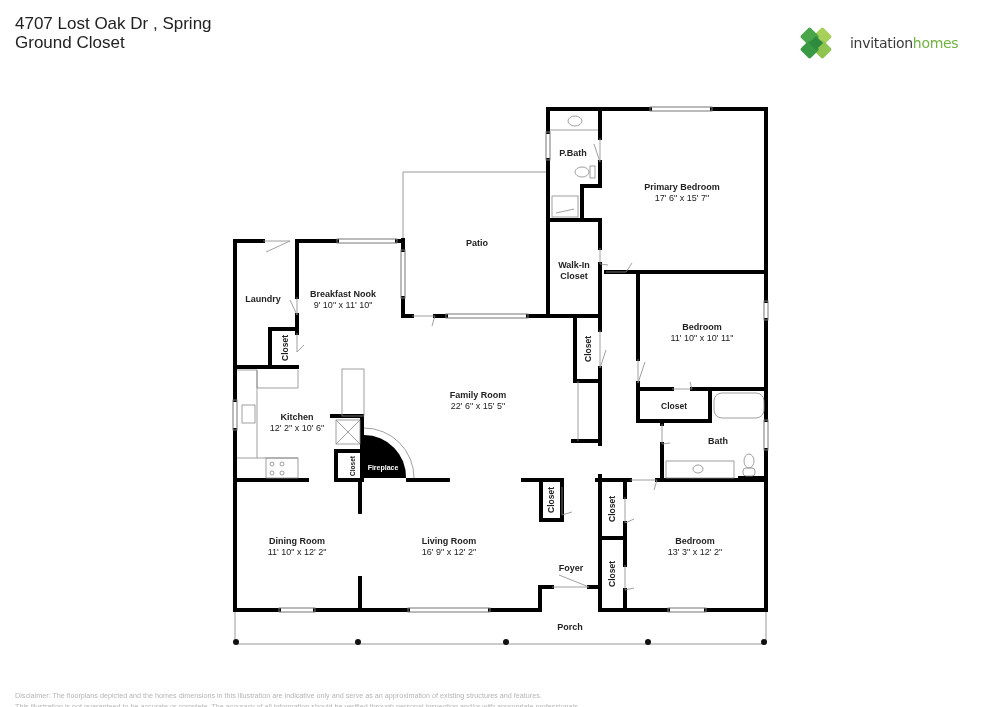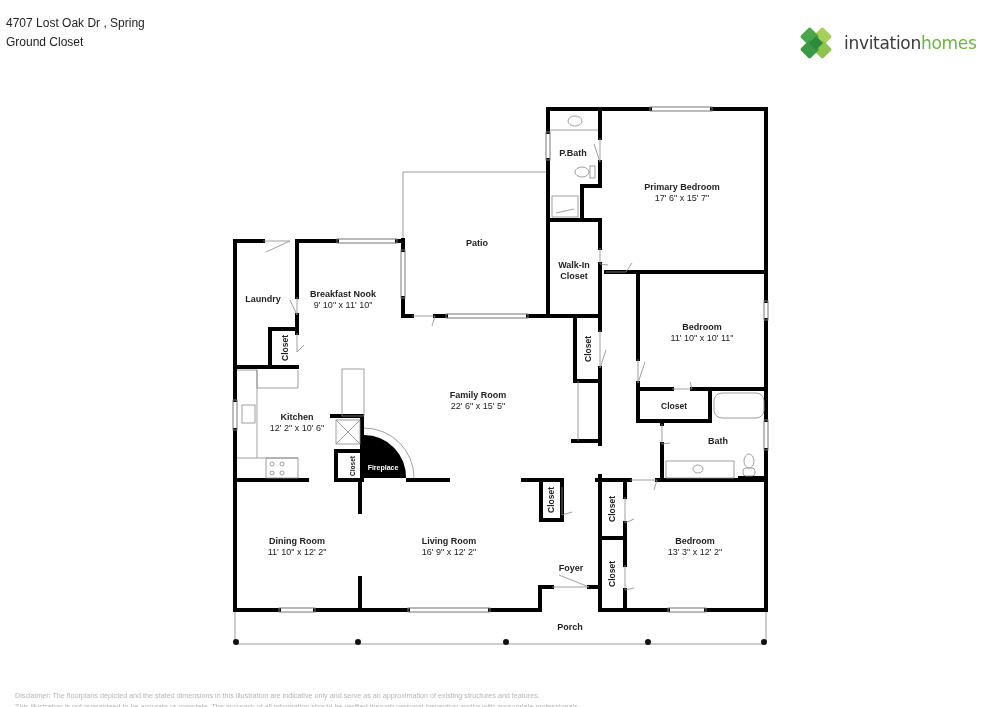--- a/index.html
+++ b/index.html
@@ -1,19 +1,19 @@
 <!DOCTYPE html>
 <html><head>
 <meta charset="utf-8">
 <style>
   html, body { margin: 0; padding: 0; background: #ffffff; }
   body { width: 1000px; height: 707px; position: relative; overflow: hidden; font-family: "Liberation Sans", sans-serif; color: #222; }
-  .hdr { position: absolute; left: 6px; top: 14px; font-size: 12px; line-height: 19px; color: #222; }
+  .hdr { position: absolute; left: 15px; top: 14px; font-size: 17px; line-height: 19px; color: #222; }
   .logo { position: absolute; left: 798px; top: 25px; display: flex; align-items: center; }
-  .logo-text { font-family: "DejaVu Sans", sans-serif; font-size: 17px; letter-spacing: -0.3px; margin-left: 10px; }
+  .logo-text { font-family: "DejaVu Sans", sans-serif; font-size: 14px; letter-spacing: -0.3px; margin-left: 16px; }
   .logo-text .a { color: #3a3a3a; }
   .logo-text .b { color: #6fb43f; }
   .disc { position: absolute; left: 15px; top: 690px; font-size: 7.2px; color: #b5b5b5; line-height: 11px; white-space: nowrap; }
   svg.plan { position: absolute; left: 0; top: 0; }
   .rn { font-family: "Liberation Sans", sans-serif; font-weight: bold; font-size: 9px; fill: #222; }
   .rd { font-family: "Liberation Sans", sans-serif; font-size: 9px; fill: #222; }
   .cl { font-family: "Liberation Sans", sans-serif; font-weight: bold; font-size: 8.5px; fill: #222; }
   .fp { font-family: "Liberation Sans", sans-serif; font-weight: bold; font-size: 7px; fill: #fff; }
 </style>
 </head>
@@ -276,15 +276,15 @@
     <text class="cl" transform="translate(288,348) rotate(-90)" text-anchor="middle">Closet</text>
     <text class="cl" transform="translate(591,349) rotate(-90)" text-anchor="middle">Closet</text>
     <text class="cl" transform="translate(355,466) rotate(-90)" text-anchor="middle" style="font-size:6.5px">Closet</text>
     <text class="cl" transform="translate(554,500) rotate(-90)" text-anchor="middle">Closet</text>
     <text class="cl" transform="translate(615,509) rotate(-90)" text-anchor="middle">Closet</text>
     <text class="cl" transform="translate(615,574) rotate(-90)" text-anchor="middle">Closet</text>
   </g>
 </svg>
 
 <div class="disc">
-  <div>Disclaimer: The floorplans depicted and the stated dimensions in this illustration are indicative only and serve as an approximation of existing structures and features.</div>
+  <div>Disclaimer: The floorplans depicted and the homes dimensions in this illustration are indicative only and serve as an approximation of existing structures and features.</div>
   <div>This illustration is not guaranteed to be accurate or complete. The accuracy of all information should be verified through personal inspection and/or with appropriate professionals.</div>
 </div>
 
 </body></html>

